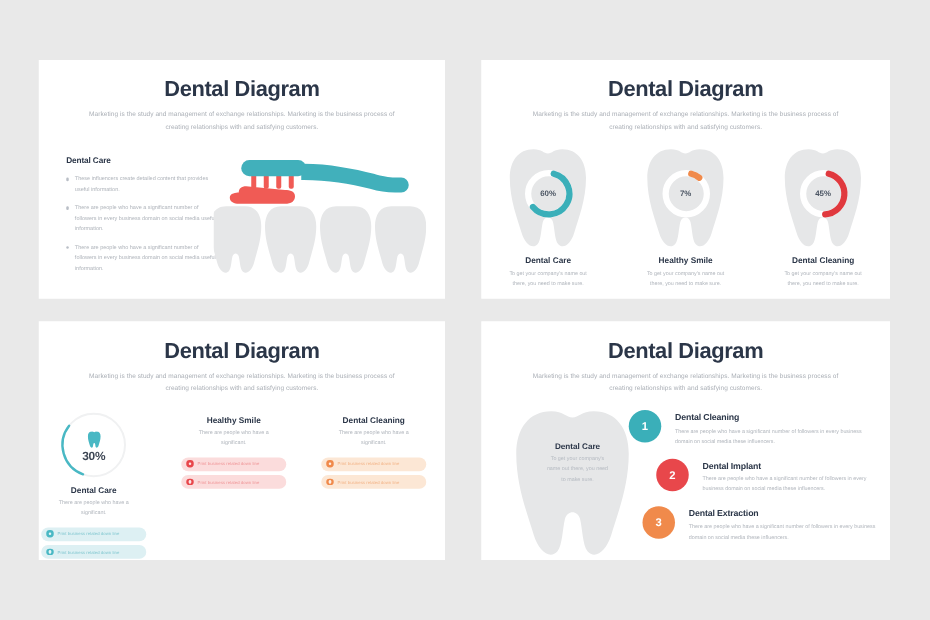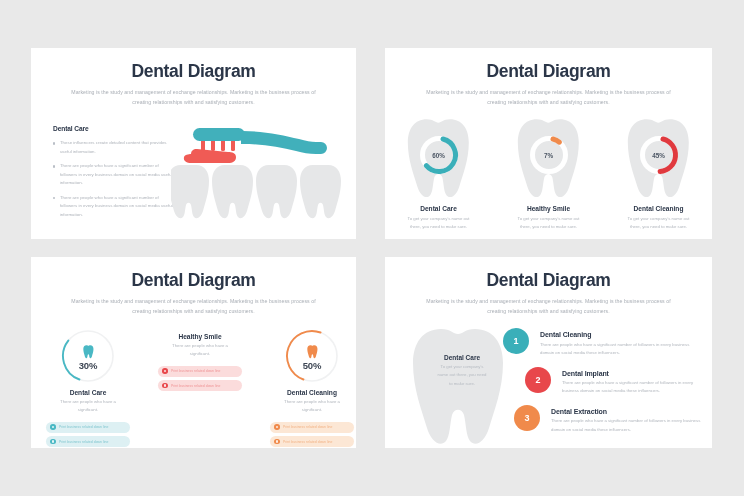--- a/index.html
+++ b/index.html
@@ -69,21 +69,21 @@
   .s2-ring { position: absolute; left: 21px; top: 16px; width: 42px; height: 42px; }
   .s2-pct {
     position: absolute; left: 0; top: 0; width: 42px; height: 42px;
     display: flex; align-items: center; justify-content: center;
     color: #4b5563; font-size: 6.3px; font-weight: bold;
   }
   .s2-name { color: #2b3648; font-size: 6.6px; font-weight: bold; margin-top: 3px; }
   .s2-desc { color: #b0b5bc; font-size: 4.3px; line-height: 1.9; margin-top: 3px; padding: 0 6px; }
 
   
-  .s3-row { display: flex; justify-content: flex-end; gap: 24px; margin-top: 12px; }
+  .s3-row { display: flex; justify-content: flex-start; gap: 24px; margin-top: 12px; }
   .s3-item { width: 88px; text-align: center; }
   .s3-circwrap { position: relative; width: 56px; height: 56px; margin: 0 auto; }
   .s3-inner {
     position: absolute; inset: 0;
     display: flex; flex-direction: column;
     align-items: center; justify-content: center;
     padding-top: 4px;
   }
   .s3-toothicon { margin-bottom: 1px; }
   .s3-pct { color: #3d4654; font-size: 9.5px; font-weight: bold; letter-spacing: -0.2px; }
@@ -275,32 +275,20 @@
       <div class="s3-pillicon" style="background:#e8474b"></div>
       <div class="s3-pilltext" style="color:#ef9395">Print business related down line</div>
     </div>
     <div class="s3-pill" style="background:#fbdcdc">
       <div class="s3-pillicon" style="background:#e8474b"></div>
       <div class="s3-pilltext" style="color:#ef9395">Print business related down line</div>
     </div>
           </div>
   </div>
         <div class="s3-item">
-    <div class="s3-circwrap">
-      <svg width="56" height="56" viewBox="0 0 56 56">
-        <circle cx="28" cy="28" r="25" fill="none" stroke="#f0f1f2" stroke-width="1.6"></circle>
-        <path d="M19.44949641685828 51.49231551964771 A25 25 0 0 1 36.550503583141705 4.507684480352285" fill="none" stroke="#f08a4b" stroke-width="1.9" stroke-linecap="round"></path>
-      </svg>
-      <div class="s3-inner">
-        <svg class="s3-toothicon" width="11" height="14" viewBox="0 0 96 124">
-          <path d="M30 2C12 2 2 16 2 36c0 26 9 48 14 65 4 13 13 20 19 13 4-5 4-18 6-26 2-7 10-7 12 0 2 8 2 21 6 26 6 7 15 0 19-13 5-17 14-39 14-65C92 16 82 2 64 2 54 2 52 7 47 7S40 2 30 2z" fill="#f08a4b"></path>
-        </svg>
-        <div class="s3-pct">50%</div>
-      </div>
-    </div>
     <div class="s3-name">Dental Cleaning</div>
     <div class="s3-desc">There are people who have a significant.</div>
     <div class="s3-pills">
     <div class="s3-pill" style="background:#fce7d5">
       <div class="s3-pillicon" style="background:#f08a4b"></div>
       <div class="s3-pilltext" style="color:#f2b285">Print business related down line</div>
     </div>
     <div class="s3-pill" style="background:#fce7d5">
       <div class="s3-pillicon" style="background:#f08a4b"></div>
       <div class="s3-pilltext" style="color:#f2b285">Print business related down line</div>

